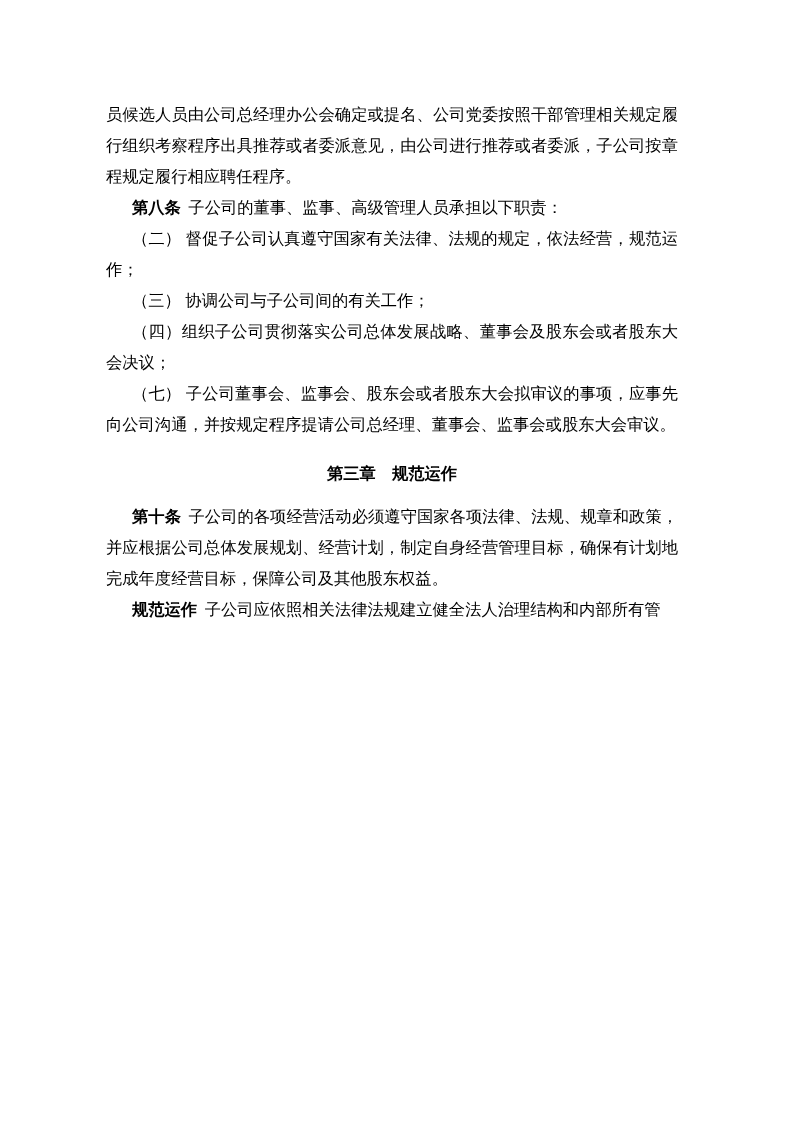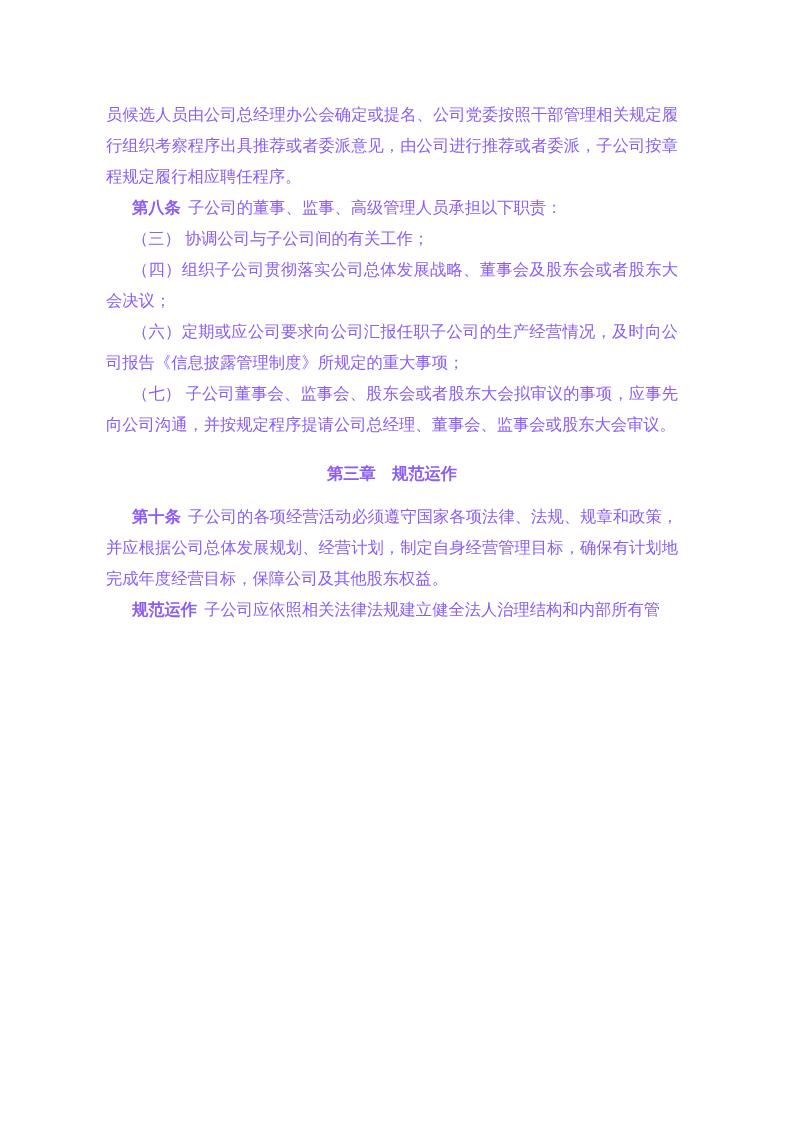--- a/index.html
+++ b/index.html
@@ -11,24 +11,24 @@
     position: relative;
     width: 793px;
     height: 1122px;
     margin: 0 auto;
     background: #ffffff;
     overflow: hidden;
     box-sizing: border-box;
     padding: 99px 115px 0 106px;
   }
   .doc {
-    font-family: Liberation Serif, serif;
+    font-family: Liberation Sans, sans-serif;
     font-size: 16.3px;
     line-height: 31px;
-    color: #8b5cf6;
+    color: #000000;
     text-align: justify;
   }
   .doc p {
     margin: 0;
     text-indent: 26px;
     word-break: break-all;
   }
   .doc p.continuation {
     text-indent: 0;
   }
@@ -43,21 +43,21 @@
     margin-right: 3px;
   }
 </style>
 </head>
 <body>
 
 <div class="page">
   <div class="doc" id="doc-body">
       <p class="continuation">员候选人员由公司总经理办公会确定或提名、公司党委按照干部管理相关规定履行组织考察程序出具推荐或者委派意见，由公司进行推荐或者委派，子公司按章程规定履行相应聘任程序。</p>
       <p class="article"><b class="article-no">第八条</b> 子公司的董事、监事、高级管理人员承担以下职责：</p>
+      <p class="item">（二） 督促子公司认真遵守国家有关法律、法规的规定，依法经营，规范运作；</p>
       <p class="item">（三） 协调公司与子公司间的有关工作；</p>
       <p class="item">（四）组织子公司贯彻落实公司总体发展战略、董事会及股东会或者股东大会决议；</p>
-      <p class="item">（六）定期或应公司要求向公司汇报任职子公司的生产经营情况，及时向公司报告《信息披露管理制度》所规定的重大事项；</p>
       <p class="item">（七） 子公司董事会、监事会、股东会或者股东大会拟审议的事项，应事先向公司沟通，并按规定程序提请公司总经理、董事会、监事会或股东大会审议。</p>
       <p class="chapter">第三章　规范运作</p>
       <p class="article"><b class="article-no">第十条</b> 子公司的各项经营活动必须遵守国家各项法律、法规、规章和政策，并应根据公司总体发展规划、经营计划，制定自身经营管理目标，确保有计划地完成年度经营目标，保障公司及其他股东权益。</p>
       <p class="article"><b class="article-no">规范运作</b> 子公司应依照相关法律法规建立健全法人治理结构和内部所有管</p>
     </div>
 </div>
 
 </body></html>

